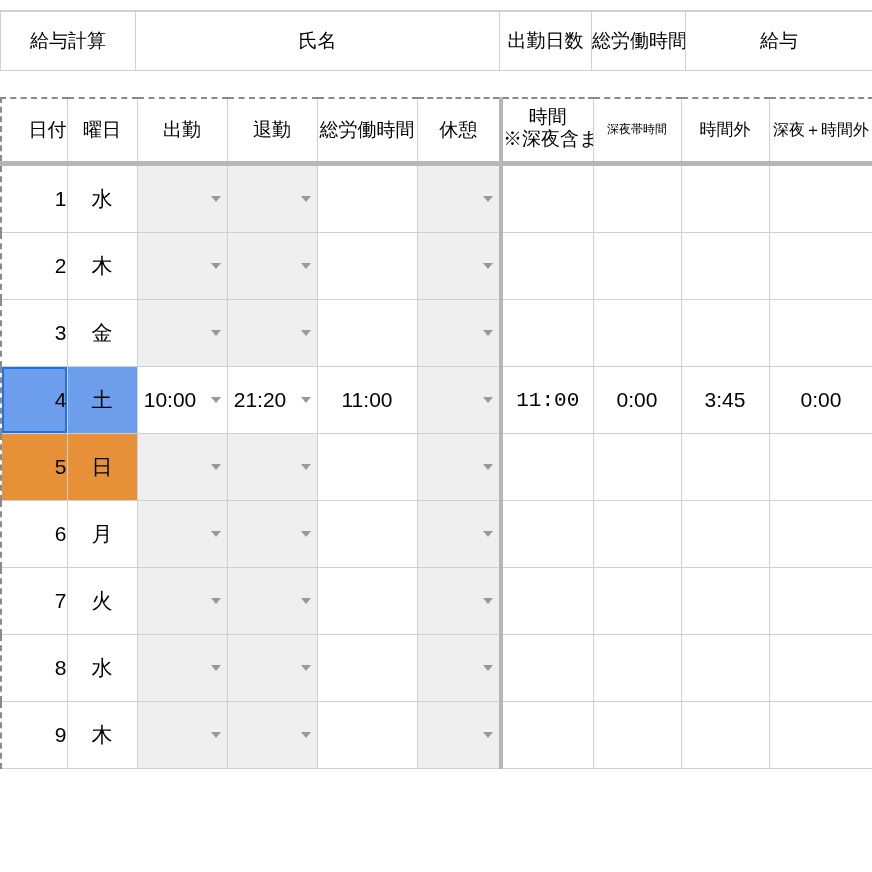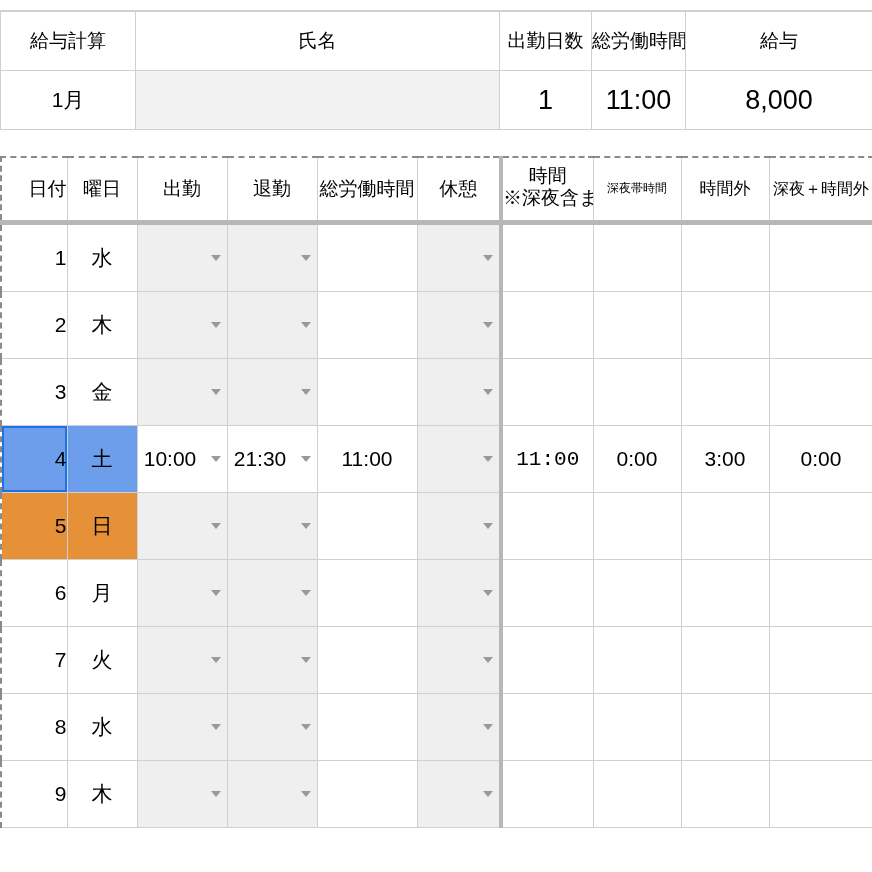--- a/index.html
+++ b/index.html
@@ -158,27 +158,20 @@
       <col style="width:94px">
       <col style="width:187px">
     </colgroup>
     <tbody>
       <tr class="summary-row-head">
         <td>給与計算</td>
         <td>氏名</td>
         <td>出勤日数</td>
         <td>総労働時間</td>
         <td>給与</td>
-      </tr>
-      <tr class="summary-row-val">
-        <td style="font-size:21px">1月</td>
-        <td class="name-cell"></td>
-        <td class="big-num">1</td>
-        <td class="big-num">11:00</td>
-        <td class="big-num">8,000</td>
       </tr>
       <tr class="spacer-row">
         <td class="no-side" colspan="5"></td>
       </tr>
     </tbody>
   </table>
 
   <table>
     <colgroup>
       <col style="width:66px">
@@ -276,31 +269,31 @@
       </tr>
 
       <tr class="day-row selected">
         <td class="daycell dash-left selected-cell-outline">4</td>
         <td class="daycell">土</td>
         <td class="dd filled">
             <span class="val">10:00</span>
             <i class="caret"></i>
           </td>
         <td class="dd filled">
-            <span class="val">21:30</span>
+            <span class="val">21:20</span>
             <i class="caret"></i>
           </td>
         <td class="filled">11:00</td>
         <td class="shaded dd">
             <span class="val"></span>
             <i class="caret"></i>
           </td>
         <td class="sep-left filled">11:00</td>
         <td class="filled">0:00</td>
-        <td class="filled">3:00</td>
+        <td class="filled">3:45</td>
         <td class="filled">0:00</td>
       </tr>
 
       <tr class="day-row sunday">
         <td class="daycell dash-left">5</td>
         <td class="daycell">日</td>
         <td class="shaded dd">
             <span class="val"></span>
             <i class="caret"></i>
           </td>

